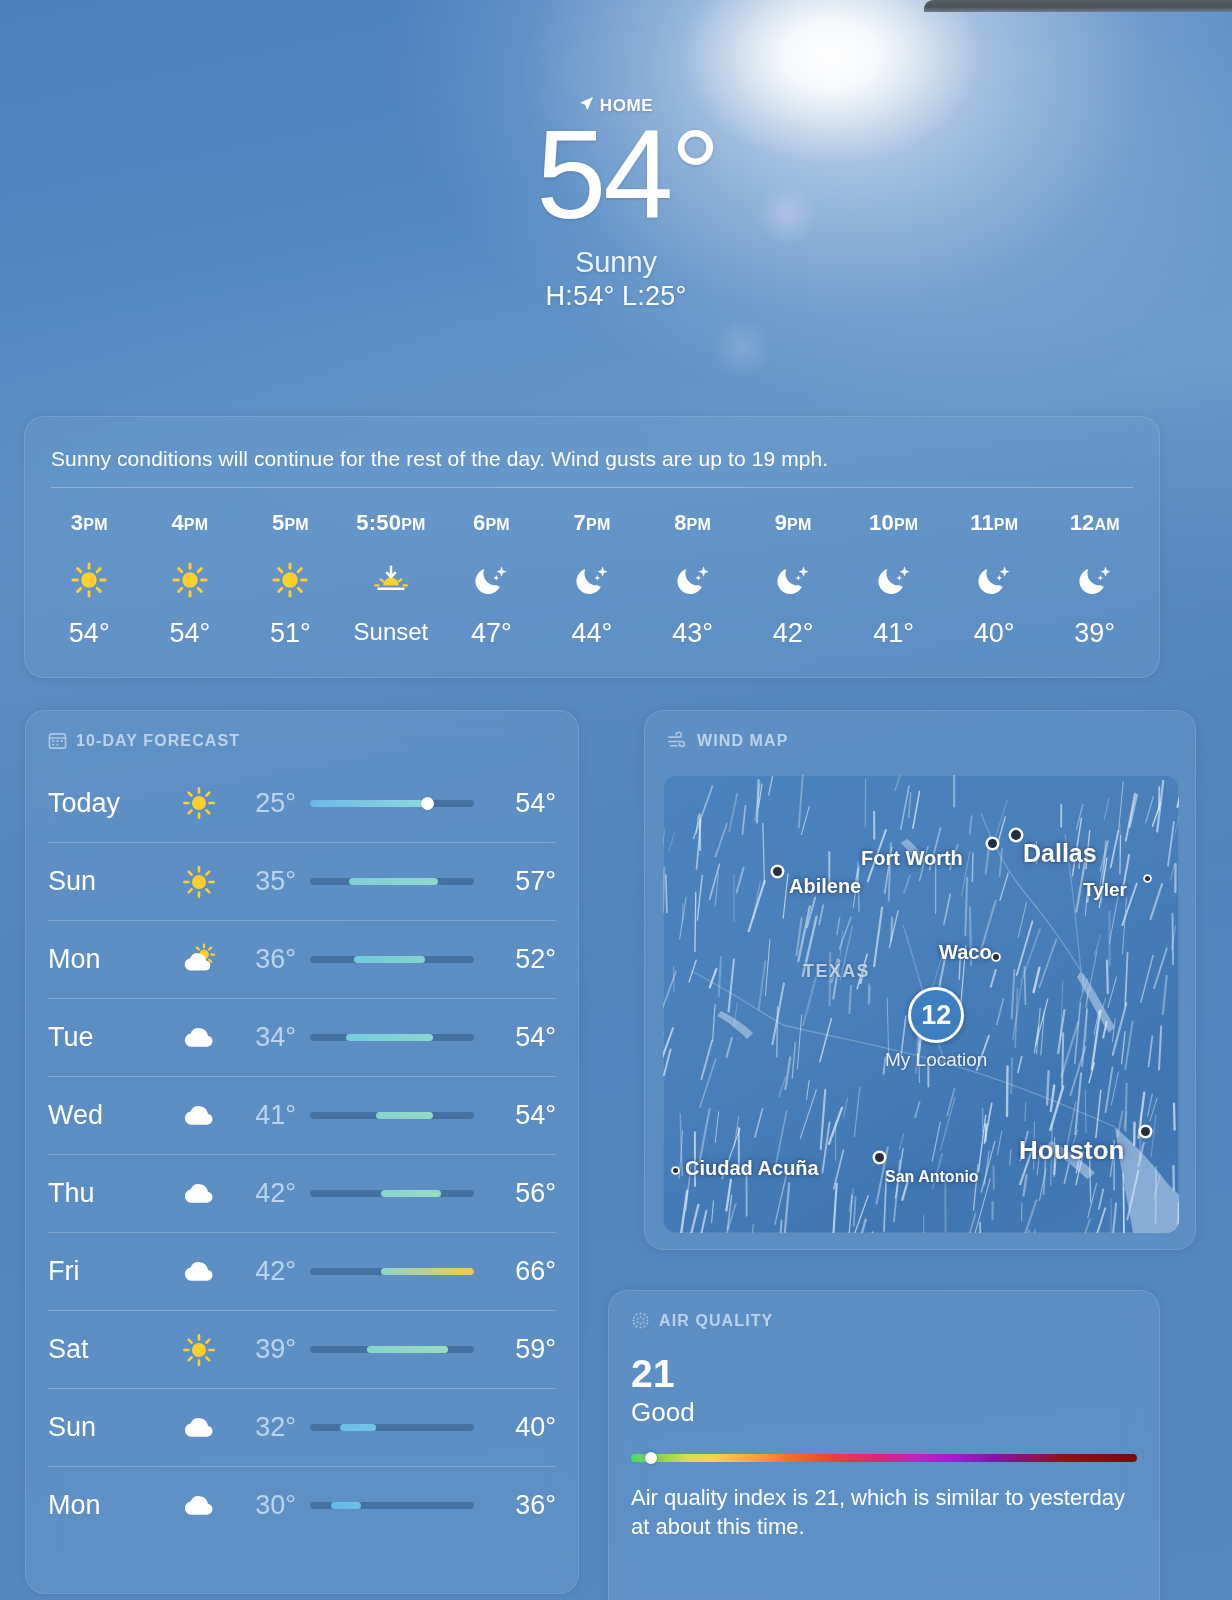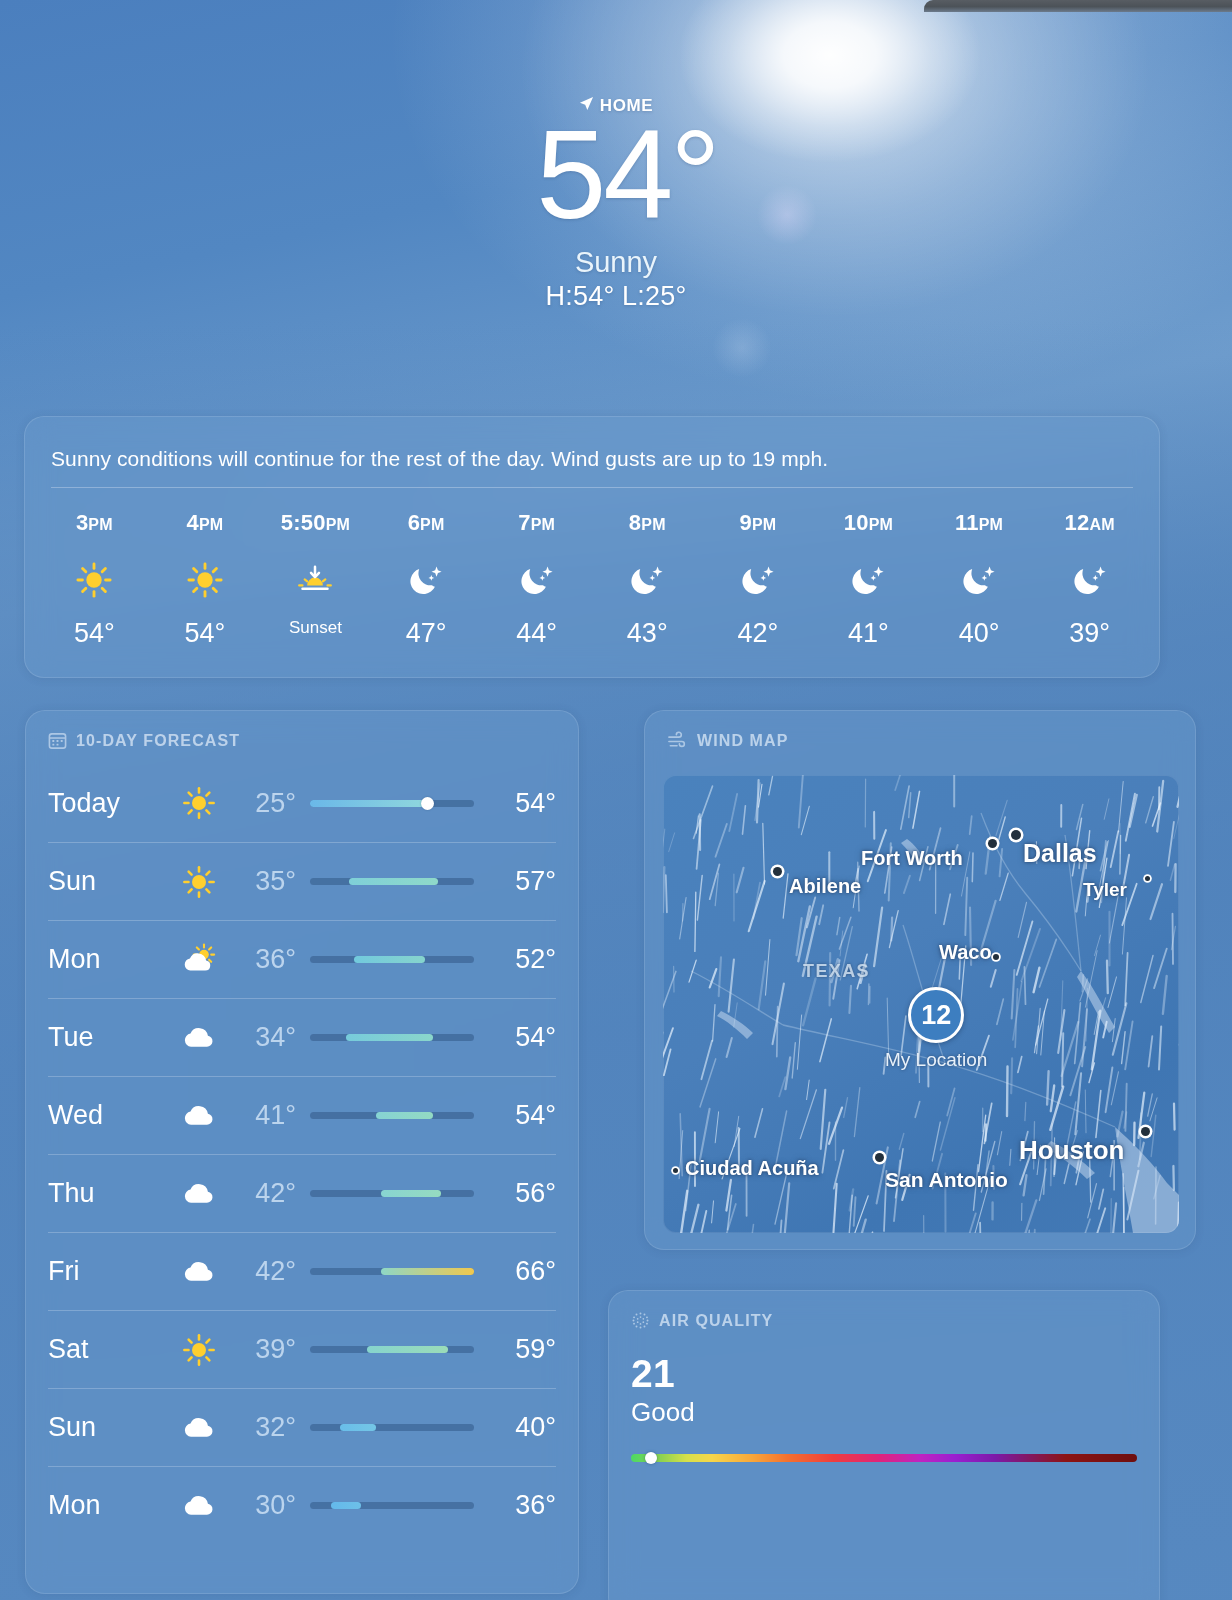--- a/index.html
+++ b/index.html
@@ -60,21 +60,21 @@
   
   #hourly { position:absolute; left:24px; top:416px; width:1136px; height:262px; }
   .summary { color:#fff; font-size:21px; padding:30px 28px 0 26px; font-weight:400; letter-spacing:.1px; }
   .hr-div { height:1px; background:rgba(255,255,255,.28); margin:16px 26px 0 26px; }
   .hours { display:flex; padding:22px 14px 0 14px; }
   .hour { flex:1; text-align:center; color:#fff; }
   .hour .hl { font-size:22px; font-weight:700; letter-spacing:.2px; }
   .hour .hl .mer { font-size:16px;text-align:center; }
   .hour .hi { height:56px; display:flex; align-items:center; justify-content:center; margin-top:16px; }
   .hour .ht { font-size:27px; font-weight:500; margin-top:10px; }
-  .hour .ht.word { font-size:17px; font-weight:400; }
+  .hour .ht.word { font-size:24px; font-weight:400; }
 
   
   #tenday { position:absolute; left:25px; top:710px; width:554px; height:884px; }
   .drow { display:flex; align-items:center; height:78px; margin:0 22px; border-top:1px solid rgba(255,255,255,.22); }
   .drow:first-of-type { border-top:none; }
   .dlist { margin-top:14px; }
   .dday { width:118px; color:#fff; font-size:27px; font-weight:500; }
   .dicon { width:66px; display:flex; justify-content:center; }
   .dlow { width:78px; text-align:right; color:rgba(205,225,245,.85); font-size:27px; font-weight:500; padding-right:14px; }
   .dbarwrap { flex:1; height:7px; position:relative; }
@@ -166,20 +166,37 @@
               <line x1="32.9095454429505" y1="32.909545442950495" x2="36.44507934888324" y2="36.44507934888324" stroke="#ffcf2e" stroke-width="3.1" stroke-linecap="round"></line>
               <line x1="24" y1="36.6" x2="24" y2="41.6" stroke="#ffcf2e" stroke-width="3.1" stroke-linecap="round"></line>
               <line x1="15.090454557049503" y1="32.9095454429505" x2="11.554920651116763" y2="36.44507934888324" stroke="#ffcf2e" stroke-width="3.1" stroke-linecap="round"></line>
               <line x1="11.4" y1="24" x2="6.399999999999999" y2="24.000000000000004" stroke="#ffcf2e" stroke-width="3.1" stroke-linecap="round"></line>
               <line x1="15.0904545570495" y1="15.090454557049503" x2="11.55492065111676" y2="11.554920651116763" stroke="#ffcf2e" stroke-width="3.1" stroke-linecap="round"></line>
               <line x1="23.999999999999996" y1="11.4" x2="23.999999999999996" y2="6.399999999999999" stroke="#ffcf2e" stroke-width="3.1" stroke-linecap="round"></line>
               <line x1="32.909545442950495" y1="15.0904545570495" x2="36.44507934888323" y2="11.55492065111676" stroke="#ffcf2e" stroke-width="3.1" stroke-linecap="round"></line>
             </svg>
           </div>
           <div class="ht">54°</div>
+        </div>
+        <div class="hour">
+          <div class="hl"><span>5</span><span class="mer">PM</span></div>
+          <div class="hi">
+            <svg width="44" height="44" viewBox="0 0 48 48">
+              <circle cx="24" cy="24" r="8.4" fill="#ffcf2e"></circle>
+              <line x1="36.6" y1="24" x2="41.6" y2="24" stroke="#ffcf2e" stroke-width="3.1" stroke-linecap="round"></line>
+              <line x1="32.9095454429505" y1="32.909545442950495" x2="36.44507934888324" y2="36.44507934888324" stroke="#ffcf2e" stroke-width="3.1" stroke-linecap="round"></line>
+              <line x1="24" y1="36.6" x2="24" y2="41.6" stroke="#ffcf2e" stroke-width="3.1" stroke-linecap="round"></line>
+              <line x1="15.090454557049503" y1="32.9095454429505" x2="11.554920651116763" y2="36.44507934888324" stroke="#ffcf2e" stroke-width="3.1" stroke-linecap="round"></line>
+              <line x1="11.4" y1="24" x2="6.399999999999999" y2="24.000000000000004" stroke="#ffcf2e" stroke-width="3.1" stroke-linecap="round"></line>
+              <line x1="15.0904545570495" y1="15.090454557049503" x2="11.55492065111676" y2="11.554920651116763" stroke="#ffcf2e" stroke-width="3.1" stroke-linecap="round"></line>
+              <line x1="23.999999999999996" y1="11.4" x2="23.999999999999996" y2="6.399999999999999" stroke="#ffcf2e" stroke-width="3.1" stroke-linecap="round"></line>
+              <line x1="32.909545442950495" y1="15.0904545570495" x2="36.44507934888323" y2="11.55492065111676" stroke="#ffcf2e" stroke-width="3.1" stroke-linecap="round"></line>
+            </svg>
+          </div>
+          <div class="ht">51°</div>
         </div>
         <div class="hour">
           <div class="hl"><span>5:50</span><span class="mer">PM</span></div>
           <div class="hi">
             <svg width="40" height="40" viewBox="0 0 48 48">
               <path d="M14.6 30.5a9.4 9.4 0 0 1 18.8 0z" fill="#ffcf2e"></path>
               <line x1="5" y1="30.5" x2="9" y2="30.5" stroke="#ffcf2e" stroke-width="2.6" stroke-linecap="round"></line>
               <line x1="14.6" y1="25.7" x2="11.6" y2="23.2" stroke="#ffcf2e" stroke-width="2.6" stroke-linecap="round"></line>
               <line x1="33.4" y1="25.7" x2="36.4" y2="23.2" stroke="#ffcf2e" stroke-width="2.6" stroke-linecap="round"></line>
               <line x1="43" y1="30.5" x2="39" y2="30.5" stroke="#ffcf2e" stroke-width="2.6" stroke-linecap="round"></line>
@@ -829,21 +846,21 @@
           <div class="clabel" style="left: 360px; top: 64px; font-size: 25px;">Dallas</div>
           <div class="cdot" style="left: 348px; top: 55px; width: 10px; height: 10px;"></div>
           <div class="clabel" style="left: 126px; top: 100px; font-size: 20px;">Abilene</div>
           <div class="cdot" style="left: 110px; top: 92px; width: 9px; height: 9px;"></div>
           <div class="clabel" style="left: 420px; top: 104px; font-size: 19px;">Tyler</div>
           <div class="cdot sm" style="left: 482px; top: 101px; width: 5px; height: 5px;"></div>
           <div class="clabel" style="left: 276px; top: 166px; font-size: 20px;">Waco</div>
           <div class="cdot sm" style="left: 330px; top: 179px; width: 6px; height: 6px;"></div>
           <div class="clabel" style="left: 356px; top: 360px; font-size: 26px;">Houston</div>
           <div class="cdot" style="left: 478px; top: 352px; width: 9px; height: 9px;"></div>
-          <div class="clabel" style="left: 222px; top: 393px; font-size: 21px;">San Antonio</div>
+          <div class="clabel" style="left: 222px; top: 393px; font-size: 16px;">San Antonio</div>
           <div class="cdot" style="left: 212px; top: 378px; width: 9px; height: 9px;"></div>
           <div class="clabel" style="left: 22px; top: 382px; font-size: 20px;">Ciudad Acuña</div>
           <div class="cdot sm" style="left: 10px; top: 393px; width: 5px; height: 5px;"></div>
         </div>
       <div class="statelabel" style="left:140px;top:186px;font-size:18px">TEXAS</div>
       <div class="mylocwrap">
         <div class="mycircle">12</div>
         <div class="myloc">My Location</div>
       </div>
     </div>
@@ -874,15 +891,16 @@
         </g>
       </svg>
       <span class="ttl">AIR QUALITY</span>
     </div>
     <div class="aqi-val">21</div>
     <div class="aqi-lbl">Good</div>
     <div class="aqi-barwrap">
       <div class="aqi-bar"></div>
       <div class="aqi-dot" id="aqi-dot" style="left: calc(4% - 6px);"></div>
     </div>
+    <div class="aqi-desc">Air quality index is 21, which is similar to yesterday at about this time.</div>
   </div>
 
 </div>
 
 </body></html>

